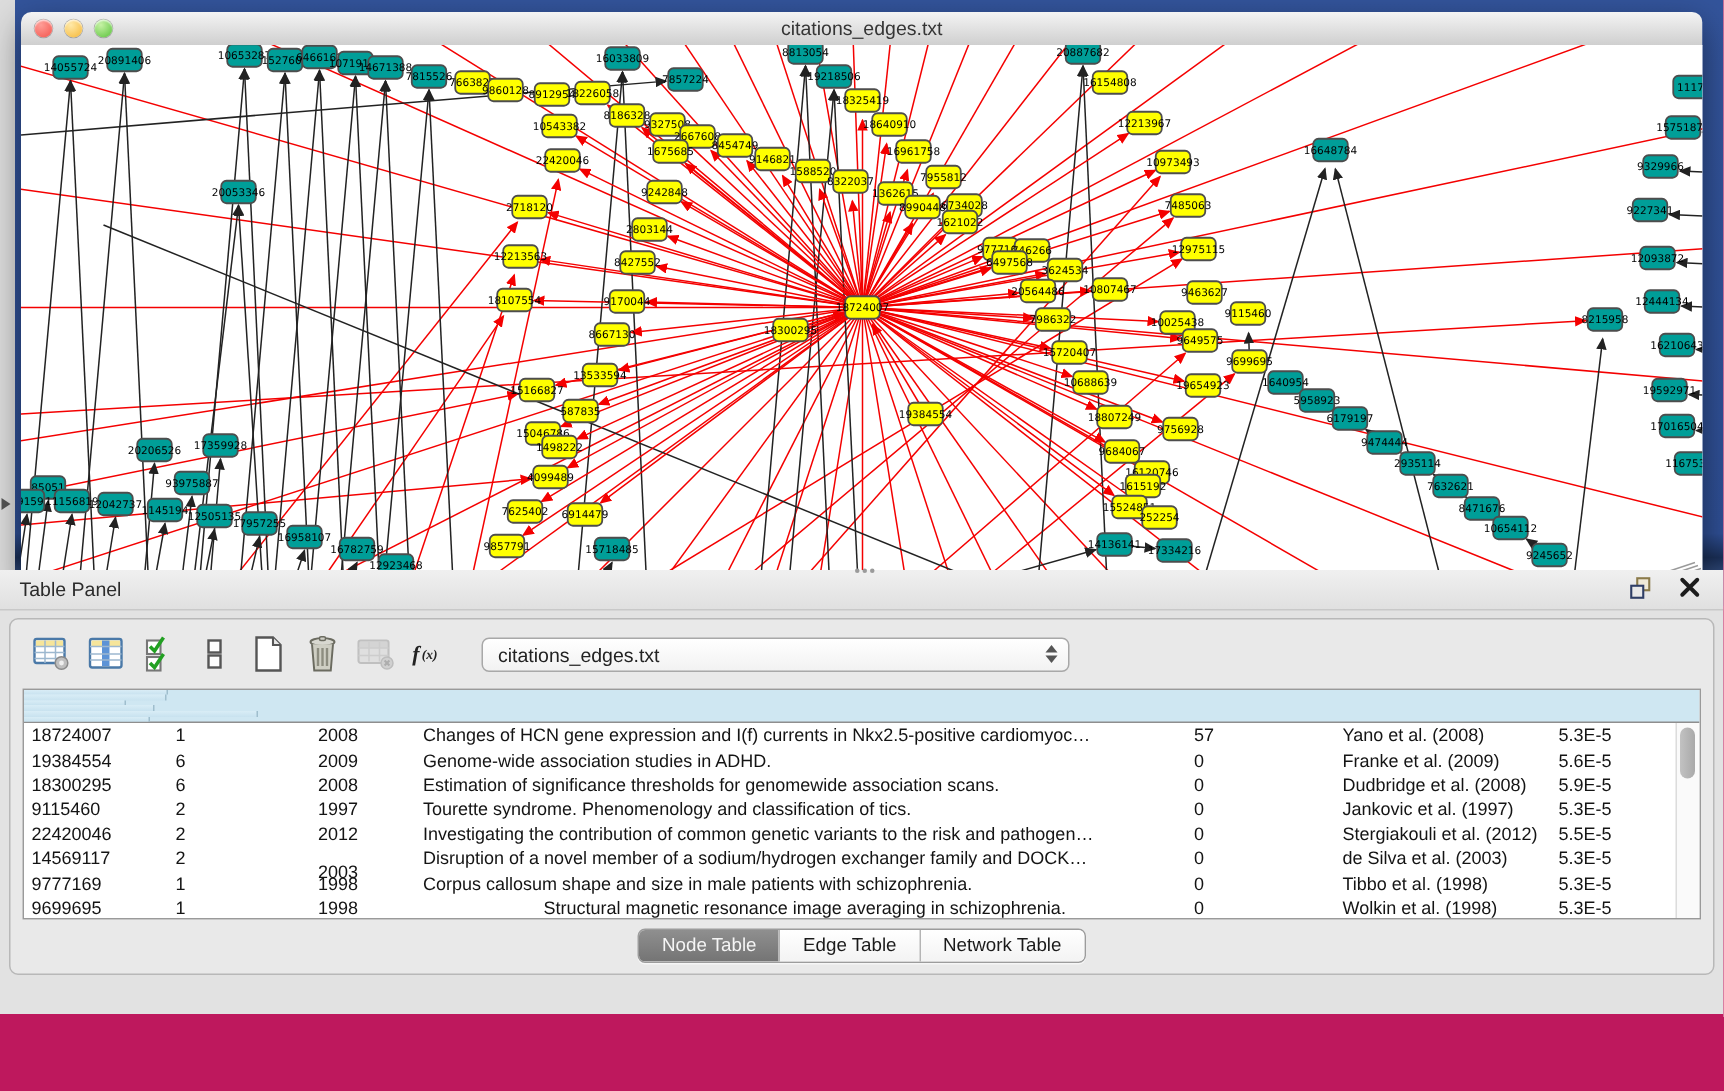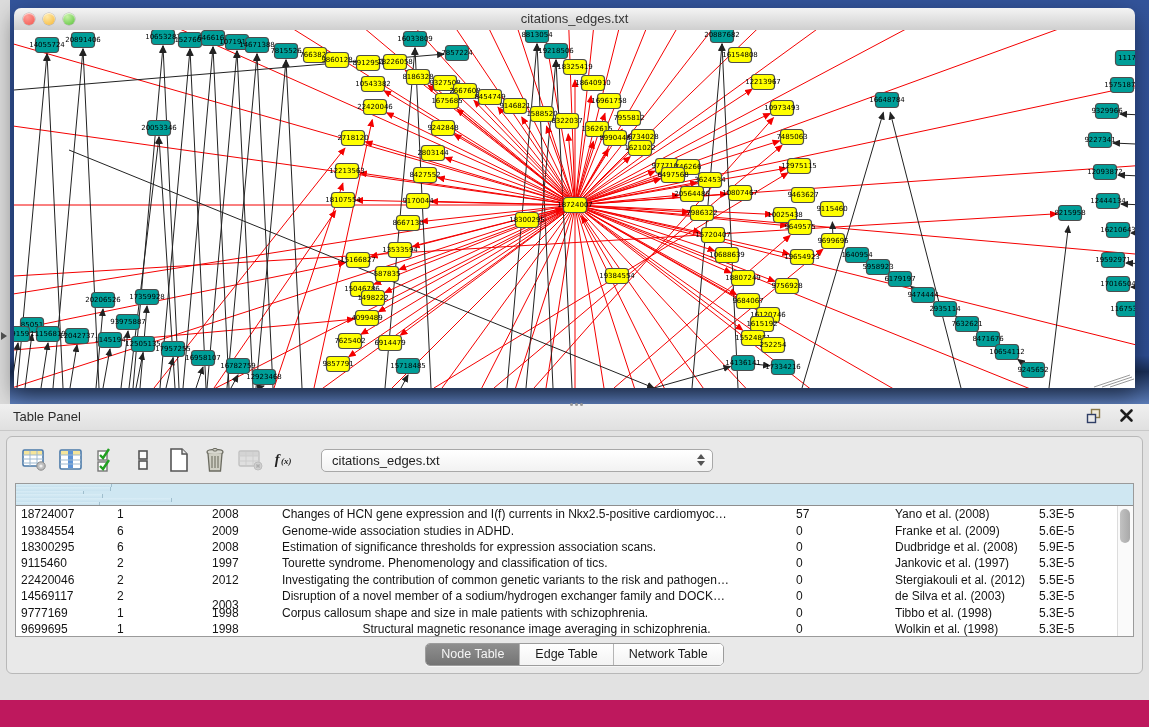--- a/index.html
+++ b/index.html
@@ -13,21 +13,21 @@
   .titlebar{position:absolute;left:0;top:0;right:0;height:22px;border-radius:7px 7px 0 0;background:linear-gradient(180deg,#f4f4f4,#cfcfcf);border-bottom:1px solid #9a9a9a;}
   .titlebar .title{position:absolute;left:0;right:0;top:3px;text-align:center;font-size:13px;color:#353535;}
   .lights{position:absolute;left:9px;top:5px;display:flex;gap:8px;}
   .light{width:12px;height:12px;border-radius:50%;box-shadow:inset 0 1px 1px rgba(255,255,255,.7), 0 0 0 .5px rgba(0,0,0,.25);}
   .light.red{background:radial-gradient(circle at 35% 30%,#ff9d97,#f2544b);}
   .light.yellow{background:radial-gradient(circle at 35% 30%,#ffe9a8,#f5b634);}
   .light.green{background:radial-gradient(circle at 35% 30%,#c6f2a5,#57c138);}
   .net-canvas{position:absolute;left:0;top:22px;width:1121px;height:358px;background:#ffffff;overflow:hidden;}
 
   
-  .table-panel{position:absolute;left:0;top:404px;width:1149px;height:296px;background:#e2e2e2;}
+  .table-panel{position:absolute;left:0;top:380px;width:1149px;height:296px;background:#e2e2e2;}
   .panel-header{position:absolute;left:0;top:0;width:100%;height:26px;background:linear-gradient(180deg,#f0f0f0,#e0e0e0);border-bottom:1px solid #c8c8c8;}
   .panel-header .ptitle{position:absolute;left:13px;top:5px;font-size:13px;color:#2b2b2b;}
   .splitter-dots{position:absolute;left:570px;top:-1px;display:flex;gap:2px;}
   .splitter-dots i{width:3px;height:3px;border-radius:50%;background:#9a9a9a;}
   .ph-icons{position:absolute;right:14px;top:4px;display:flex;gap:14px;align-items:center;}
   .ph-btn{width:18px;height:18px;background:none;border:none;padding:0;cursor:default;}
 
   .panel-body{position:absolute;left:6px;right:6px;top:32px;bottom:26px;background:#e9e9e9;border:1px solid #b8b8b8;border-radius:6px;}
   .toolbar{position:absolute;left:12px;top:7px;height:32px;display:flex;align-items:center;gap:5px;}
   .tb-btn{width:31px;height:28px;background:none;border:none;padding:2px;display:flex;align-items:center;justify-content:center;}
@@ -874,21 +874,21 @@
               <div class="td year" style="width: 68px;">2009</div>
               <div class="td title" style="flex: 1 1 0%;">Genome-wide association studies in ADHD.</div>
               <div class="td out" style="width: 87px;">0</div>
               <div class="td short" style="width: 156px;">Franke et al. (2009)</div>
               <div class="td pagerank" style="width: 84px;">5.6E-5</div>
             </div>
             <div class="tr">
               <div class="td name" style="width: 96px;">18300295</div>
               <div class="td in_degree" style="width: 95px;">6</div>
               <div class="td year" style="width: 68px;">2008</div>
-              <div class="td title" style="flex: 1 1 0%;">Estimation of significance thresholds for expression association scans.</div>
+              <div class="td title" style="flex: 1 1 0%;">Estimation of significance thresholds for genomewide association scans.</div>
               <div class="td out" style="width: 87px;">0</div>
               <div class="td short" style="width: 156px;">Dudbridge et al. (2008)</div>
               <div class="td pagerank" style="width: 84px;">5.9E-5</div>
             </div>
             <div class="tr">
               <div class="td name" style="width: 96px;">9115460</div>
               <div class="td in_degree" style="width: 95px;">2</div>
               <div class="td year" style="width: 68px;">1997</div>
               <div class="td title" style="flex: 1 1 0%;">Tourette syndrome. Phenomenology and classification of tics.</div>
               <div class="td out" style="width: 87px;">0</div>

